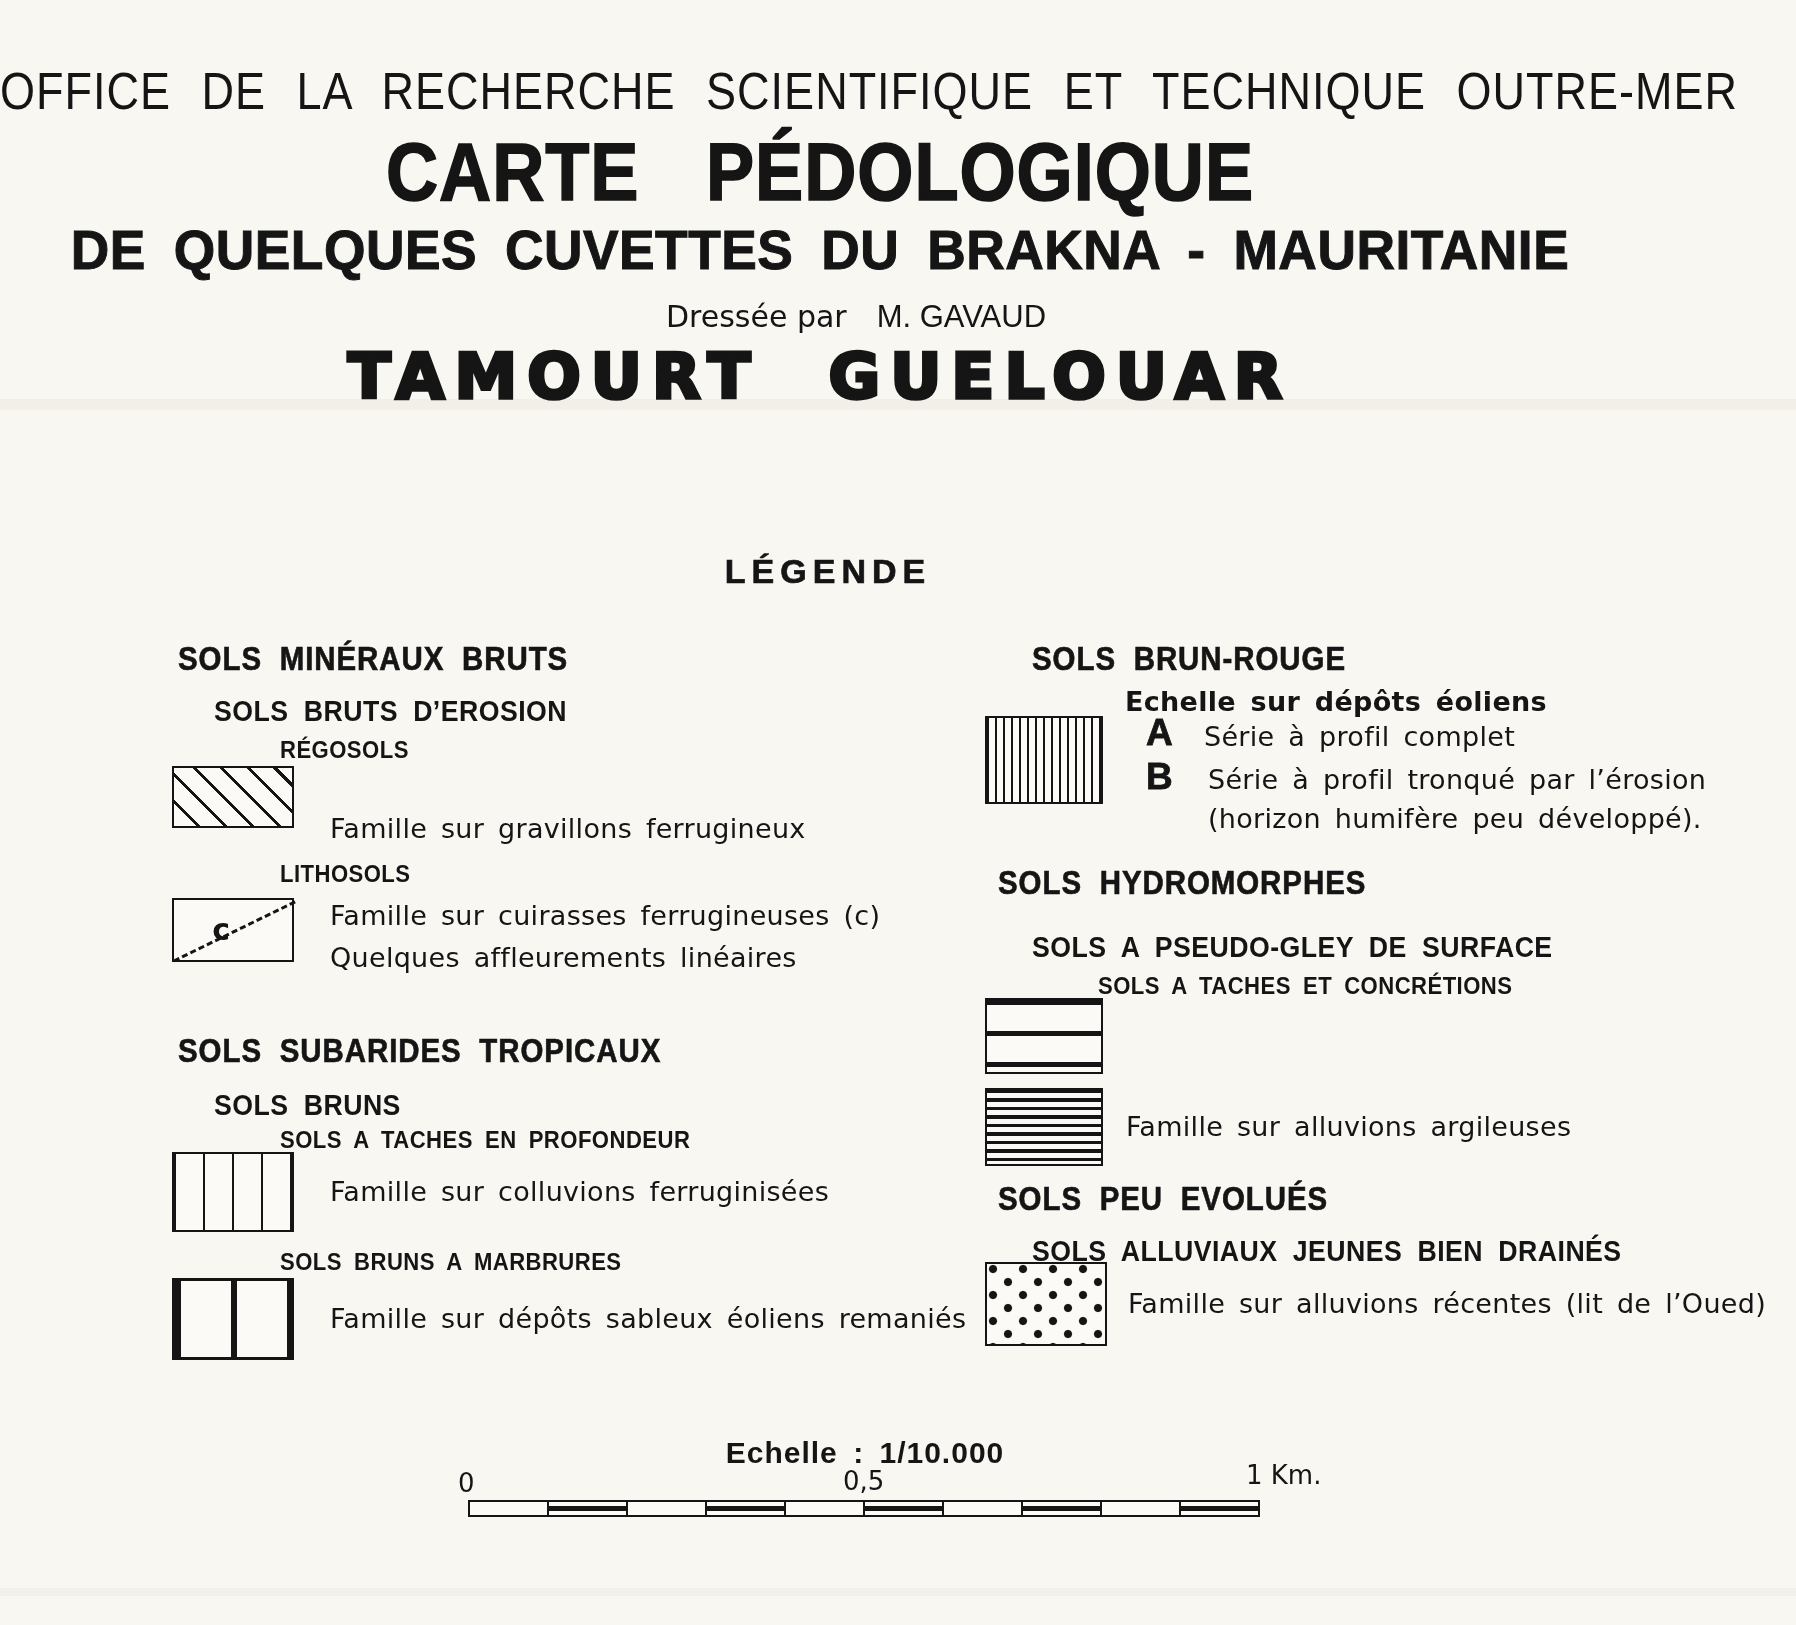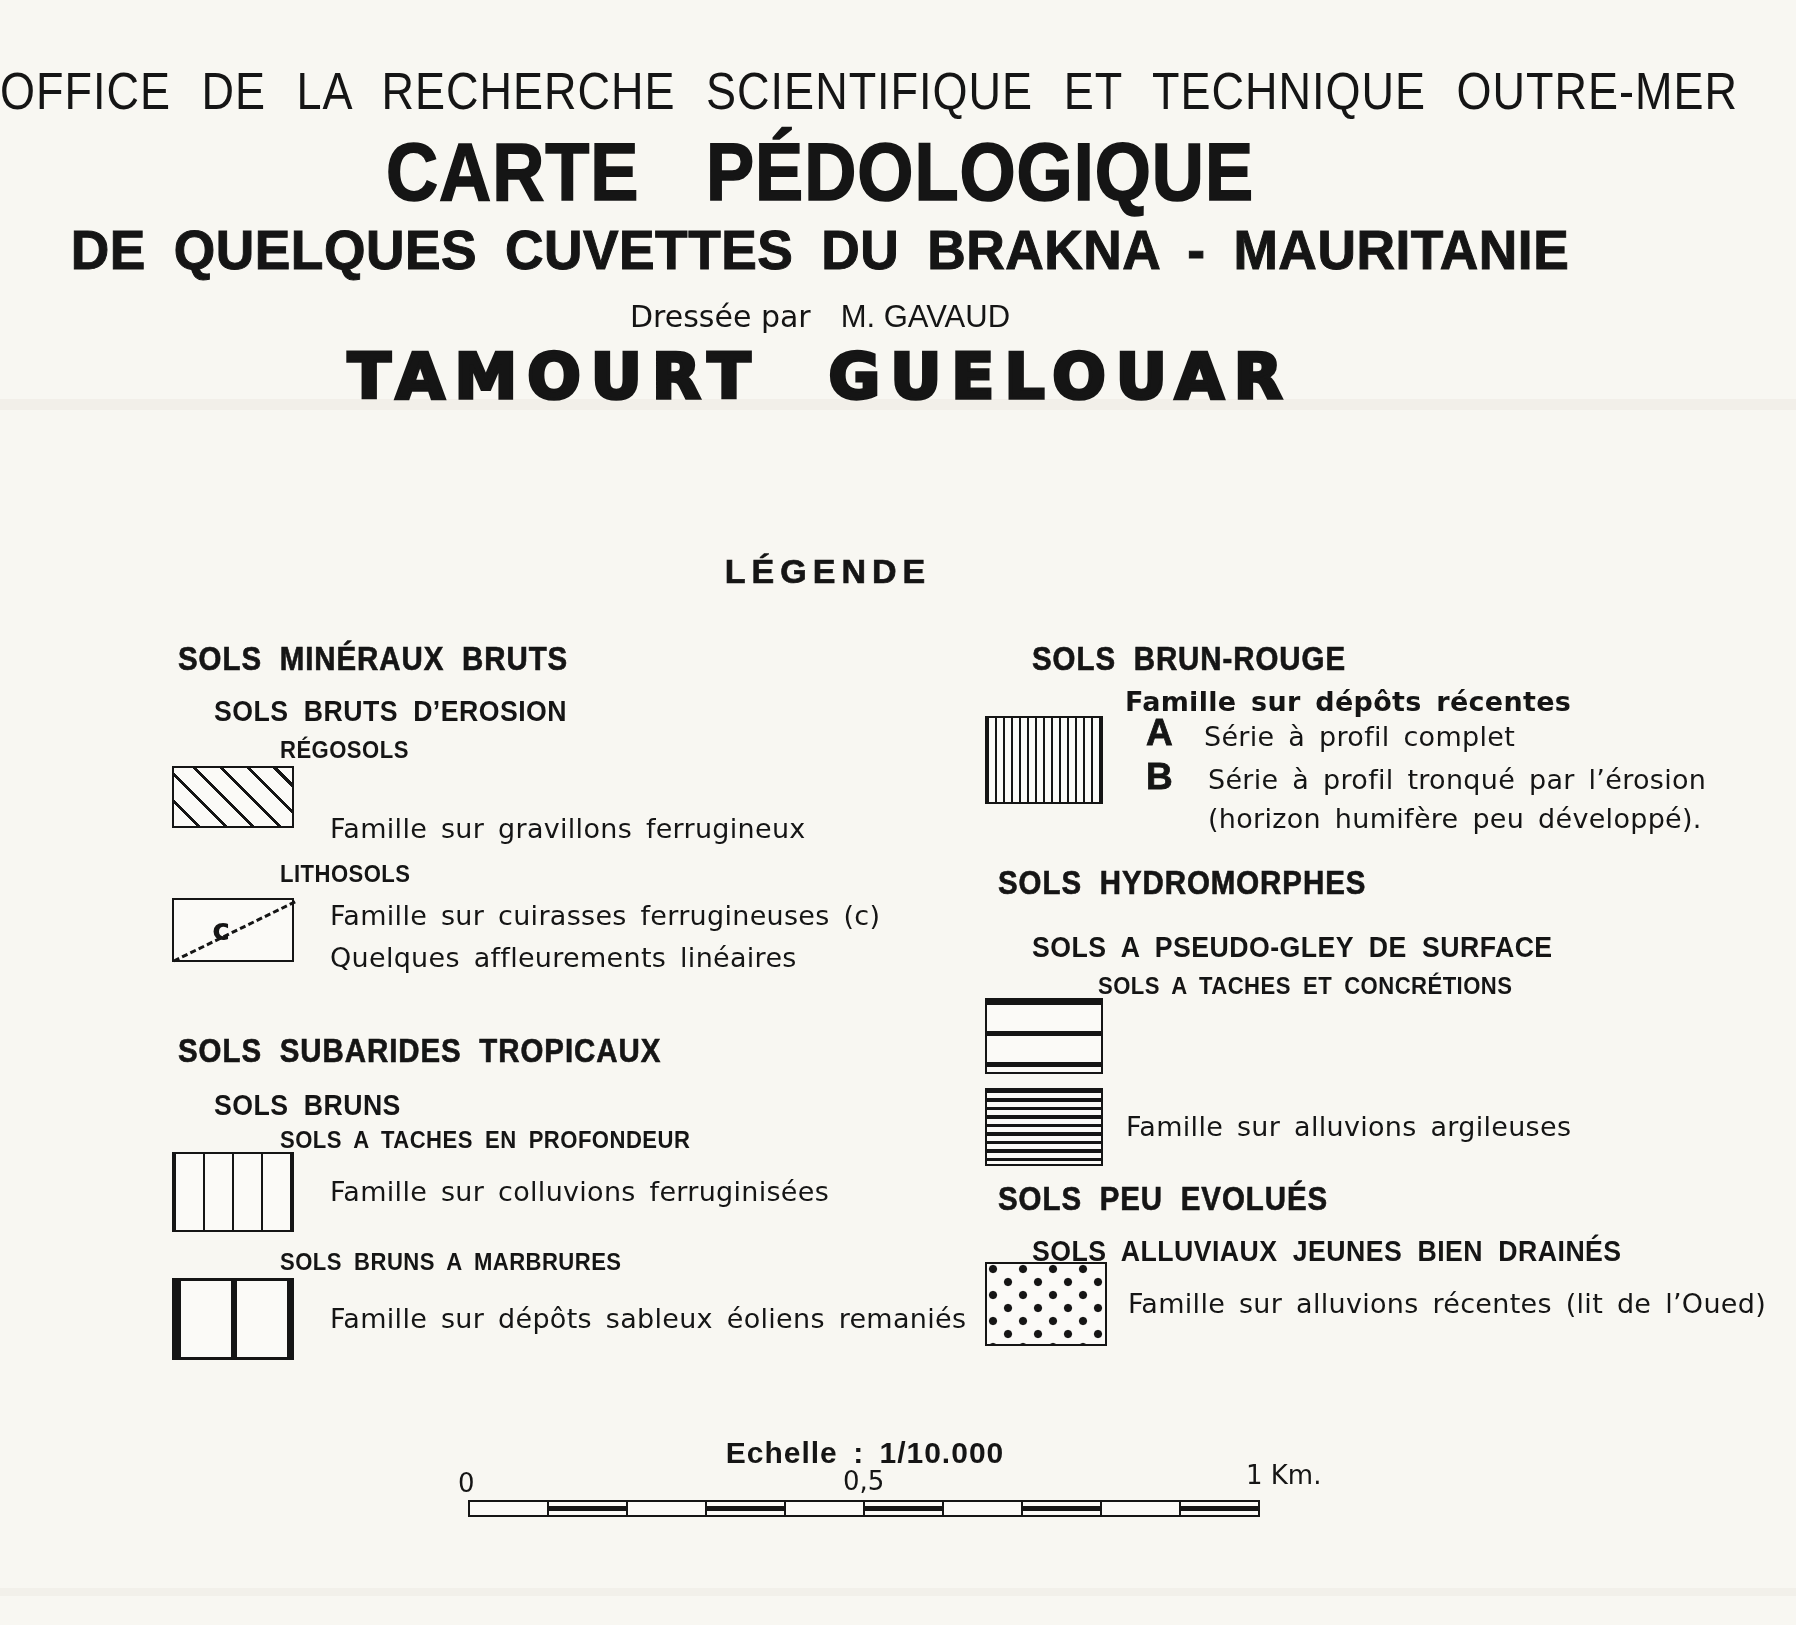--- a/index.html
+++ b/index.html
@@ -126,21 +126,21 @@
 <body>
 
 <div class="page">
 
   <div class="band" style="top:399px; opacity:.55;"></div>
   <div class="band" style="top:1588px; height:8px; opacity:.5;"></div>
 
   <div class="hline org" style="top:66px;">OFFICE DE LA RECHERCHE SCIENTIFIQUE ET TECHNIQUE OUTRE-MER</div>
   <div class="hline title" style="top:128px;">CARTE PÉDOLOGIQUE</div>
   <div class="hline subtitle" style="top:218px;">DE QUELQUES CUVETTES DU BRAKNA - MAURITANIE</div>
-  <div class="hline credit" style="top:299px;">
+  <div class="hline credit" style="top:299px;padding-left:36px;">
     <span>Dressée par</span><span class="author">M. GAVAUD</span>
   </div>
   <div class="hline mapname" style="top:340px;">TAMOURT GUELOUAR</div>
 
   <div class="hline legend-heading" style="top:552px;">LÉGENDE</div>
 
   <div class="abs h1s" style="left:178px; top:640px;">SOLS MINÉRAUX BRUTS</div>
   <div class="abs h2s" style="left:214px; top:694px;">SOLS BRUTS D’EROSION</div>
   <div class="abs h3s" style="left:280px; top:736px;">RÉGOSOLS</div>
 
@@ -160,21 +160,21 @@
   <div class="abs h3s" style="left:280px; top:1126px;">SOLS A TACHES EN PROFONDEUR</div>
 
   <div class="swatch pat-vsparse" style="left:172px; top:1152px; width:122px; height:80px;"></div>
   <div class="abs lbl" style="left:330px; top:1176px;">Famille sur colluvions ferruginisées</div>
 
   <div class="abs h3s" style="left:280px; top:1248px;">SOLS BRUNS A MARBRURES</div>
   <div class="swatch pat-vbars" style="left:172px; top:1278px; width:122px; height:82px;"></div>
   <div class="abs lbl" style="left:330px; top:1303px;">Famille sur dépôts sableux éoliens remaniés</div>
 
   <div class="abs h1s" style="left:1032px; top:640px;">SOLS BRUN-ROUGE</div>
-  <div class="abs lbl" style="left:1125px; top:686px; font-weight:700;">Famille sur dépôts récentes</div>
+  <div class="abs lbl" style="left:1125px; top:686px; font-weight:700;">Echelle sur dépôts éoliens</div>
 
   <div class="swatch pat-vdense" style="left:985px; top:716px; width:118px; height:88px;"></div>
   <div class="abs series-letter" style="left:1146px; top:712px;">A</div>
   <div class="abs lbl" style="left:1204px; top:721px;">Série à profil complet</div>
   <div class="abs series-letter" style="left:1146px; top:756px;">B</div>
   <div class="abs lbl" style="left:1208px; top:764px;">Série à profil tronqué par l’érosion</div>
   <div class="abs lbl" style="left:1208px; top:803px;">(horizon humifère peu développé).</div>
 
   <div class="abs h1s" style="left:998px; top:864px;">SOLS HYDROMORPHES</div>
   <div class="abs h2s" style="left:1032px; top:930px;">SOLS A PSEUDO-GLEY DE SURFACE</div>

